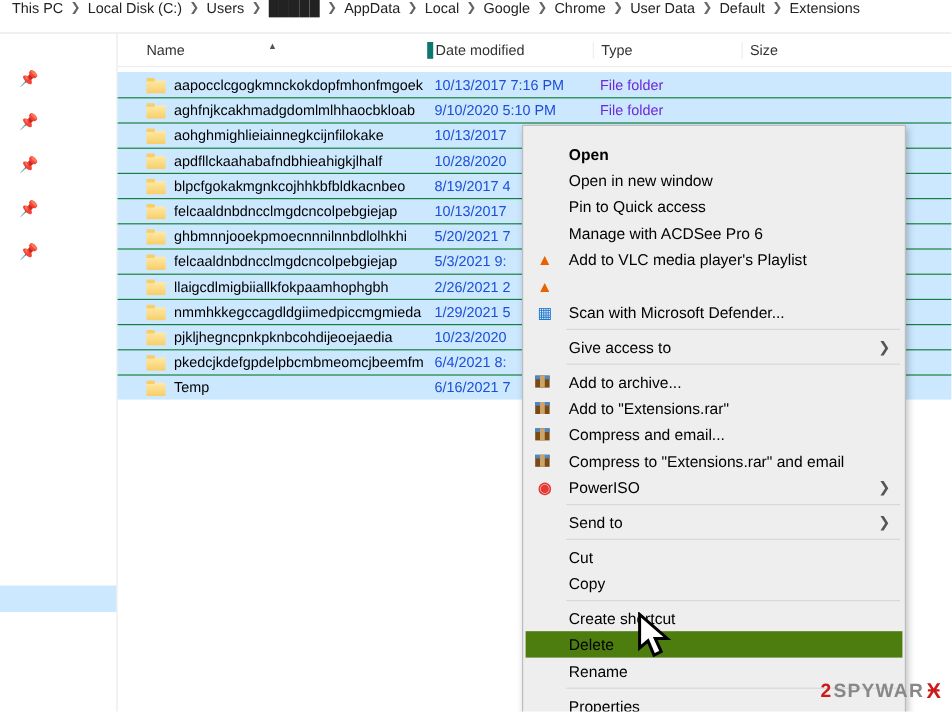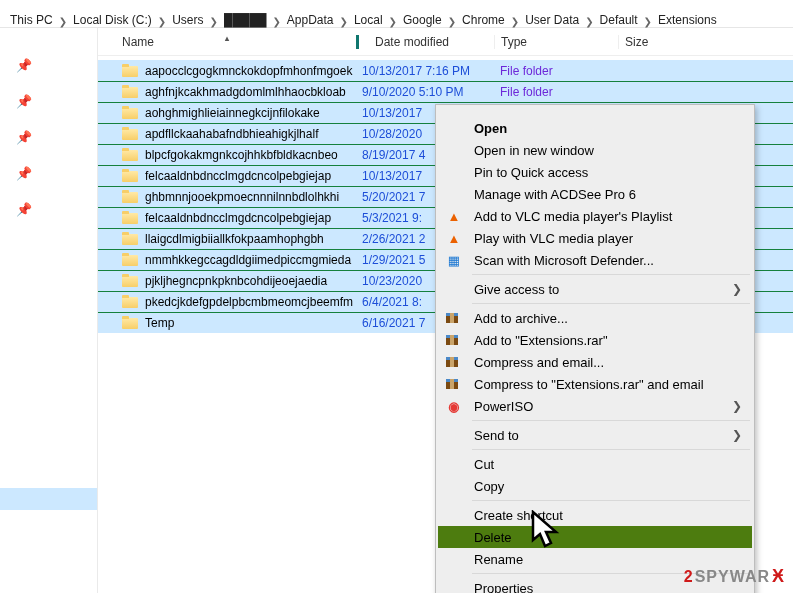--- a/index.html
+++ b/index.html
@@ -11,21 +11,21 @@
     width: 793px;
     height: 593px;
     overflow: hidden;
     position: relative;
   }
   
   .breadcrumb {
     height: 28px;
     border-bottom: 1px solid #e6e6e6;
     display: flex;
-    align-items: flex-end;
+    align-items: flex-start;
     padding-left: 10px;
     color: #222;
   }
   .breadcrumb .crumb {
     display: flex;
     align-items: center;
   }
   .breadcrumb .sep {
     color: #666;
     padding: 0 6px;
@@ -62,21 +62,21 @@
   }
   .colheaders {
     display: flex;
     height: 28px;
     align-items: center;
     border-bottom: 1px solid #eee;
     color: #333;
     position: relative;
   }
   .col-name   { width: 258px; padding-left: 24px; position: relative;}
-  .col-date   { width: 138px; padding-left: 16px; border-left: 3px solid #0f766e;}
+  .col-date   { width: 138px; padding-left: 2px; border-left: 5px solid #0f766e;}
   .col-type   { width: 124px; padding-left: 6px; border-left: 1px solid #eee;}
   .col-size   { width: 80px;  padding-left: 6px; border-left: 1px solid #eee;}
   .sort-arrow {
     position: absolute;
     top: -2px;
     left: 50%;
     transform: translateX(-50%);
     font-size: 9px;
     color: #555;
   }
@@ -89,21 +89,21 @@
     height: 21px;
     align-items: center;
     background: #cce8ff;
     border-top: 1px solid #15803d;
   }
   .filerow:first-child { border-top: none; }
   .filerow .fname {
     width: 258px;
     padding-left: 24px;
     display: flex;
-    align-items: flex-start;
+    align-items: flex-end;
     color: #000;
     white-space: nowrap;
     overflow: hidden;
   }
   .filerow .fdate { width: 138px; padding-left: 6px; color: #1d4ed8; white-space: nowrap; overflow: hidden;}
   .filerow .ftype { width: 124px; padding-left: 6px; color: #6d28d9; white-space: nowrap; overflow: hidden;}
   .filerow .fsize { width: 80px; }
   .folder-icon {
     display: inline-block;
     width: 16px;
@@ -380,21 +380,20 @@
     </div>
   <div class="mi">
       <span>Manage with ACDSee Pro 6</span>
     </div>
   <div class="mi">
     <span class="micon ic-vlc">▲</span>
     <span>Add to VLC media player's Playlist</span>
   </div>
   <div class="mi">
     <span class="micon ic-vlc">▲</span>
-    <span>Play with VLC media player</span>
   </div>
   <div class="mi">
     <span class="micon ic-def">▦</span>
     <span>Scan with Microsoft Defender...</span>
   </div>
   <div class="msep"></div>
   <div class="mi">
     <span>Give access to</span>
     <span class="arrow">❯</span>
   </div>

